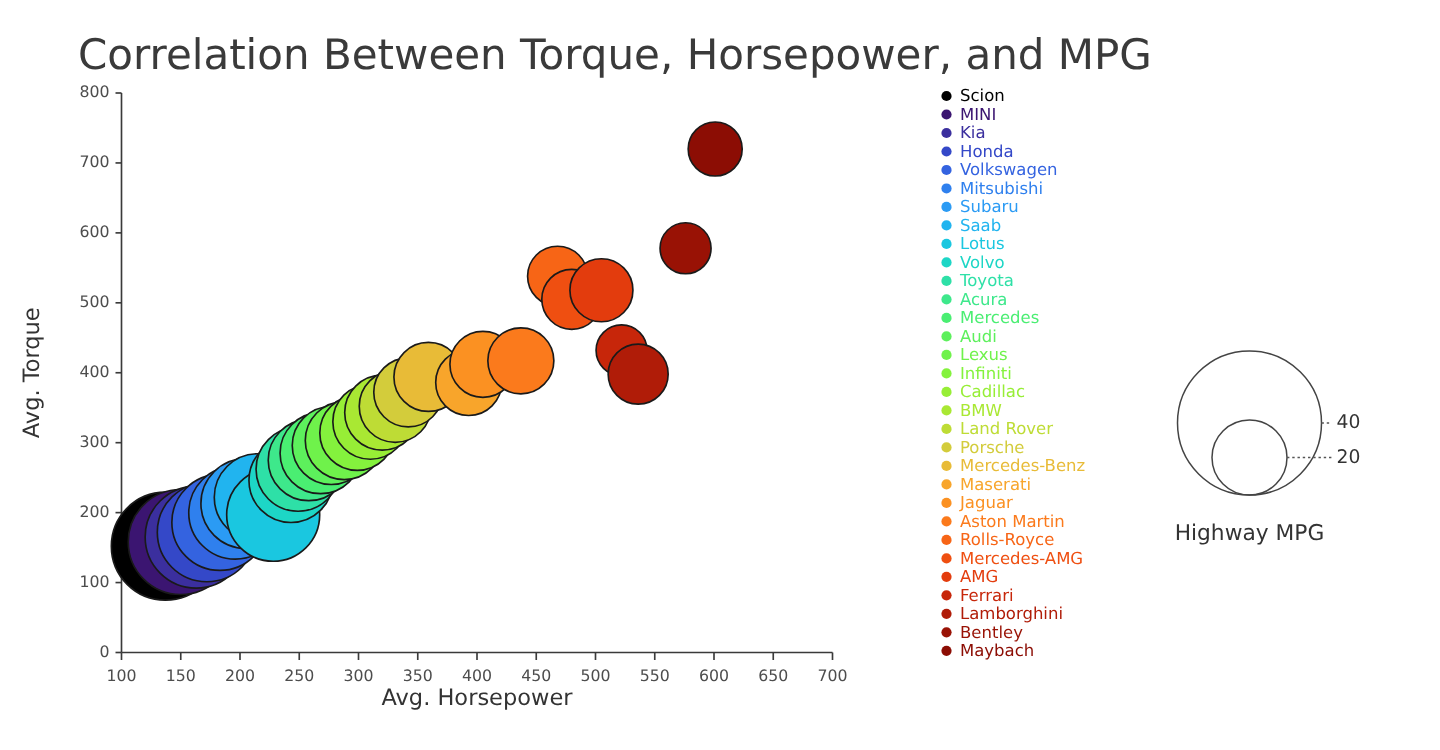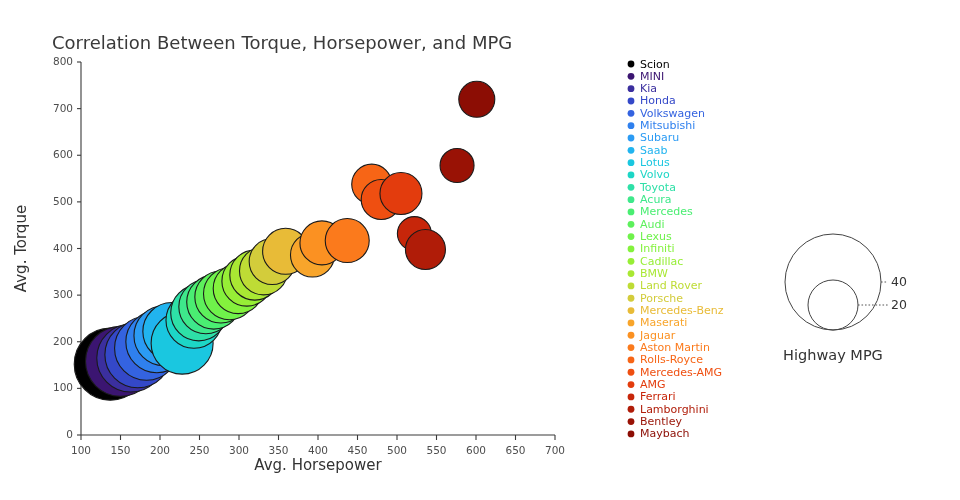--- a/index.html
+++ b/index.html
@@ -5,22 +5,22 @@
   html,body{margin:0;padding:0;}
   body{
     width:960px;height:500px;
     background:#ffffff;
     font-family:"DejaVu Sans", sans-serif;
     overflow:hidden;
     position:relative;
   }
   #root{position:absolute;inset:0;}
   .chart-title{
-    position:absolute;left:52px;top:32px;
-    font-size:18px;color:#3a3a3a;
+    position:absolute;left:52px;top:20px;
+    font-size:28px;color:#3a3a3a;
     font-family:"DejaVu Sans", sans-serif;
     white-space:nowrap;
   }
   svg{position:absolute;left:0;top:0;}
   .tick-label{font-size:10.5px;fill:#4d4d4d;font-family:"DejaVu Sans",sans-serif;}
   .axis-title{font-size:15px;fill:#333333;font-family:"DejaVu Sans",sans-serif;}
   .axis-line{stroke:#3a3a3a;stroke-width:1.1;fill:none;}
   .bubble{stroke:#1a1a1a;stroke-width:1.1;}
   .legend-label{font-size:11px;font-family:"DejaVu Sans",sans-serif;dominant-baseline:middle;}
   .size-legend-circle{fill:none;stroke:#444;stroke-width:1;}

